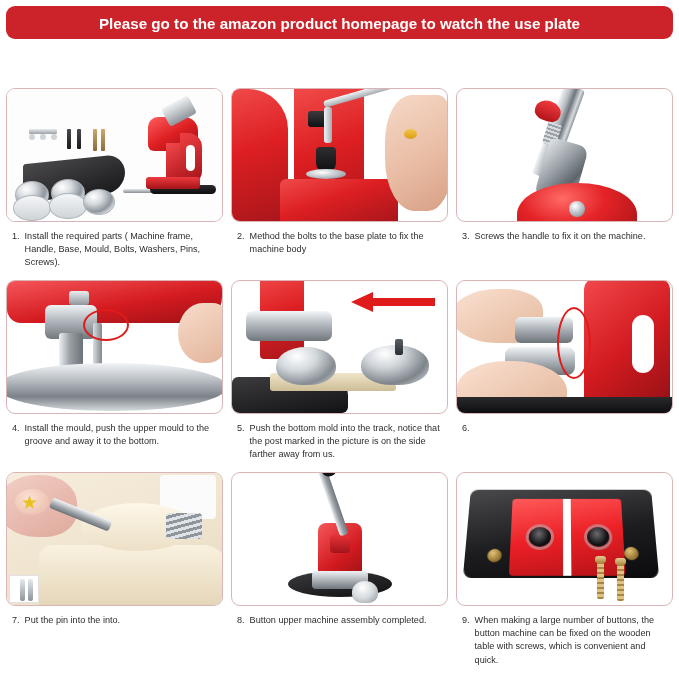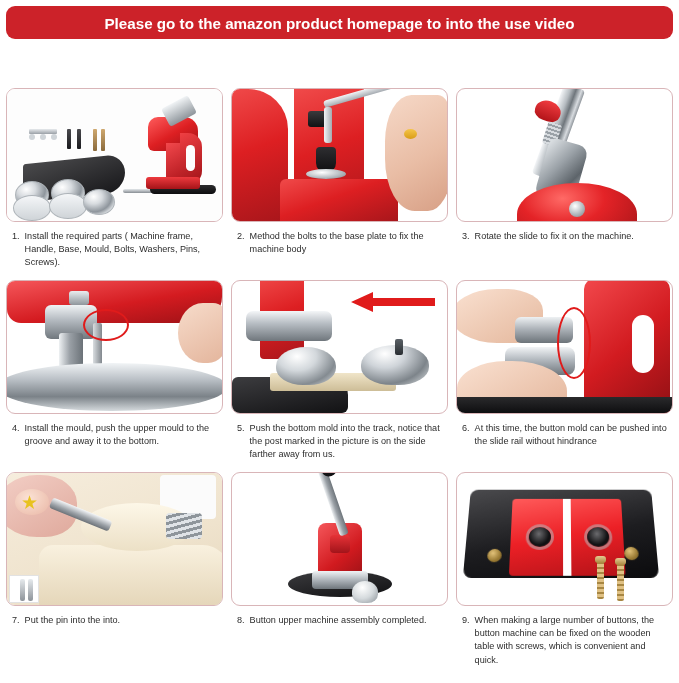--- a/index.html
+++ b/index.html
@@ -284,21 +284,21 @@
     border-radius: 3px 3px 2px 2px; }
   .p9-screwhead { position:absolute; width:11px; height:7px;
     background: linear-gradient(180deg,#e6cb92,#a9883f); border-radius:3px; }
 </style>
 </head>
 <body>
 
 <div class="page">
 
   <div class="banner">
-    <div class="banner-sub">Please go to the amazon product homepage to into the use video</div>
+    <div class="banner-sub">Please go to the amazon product homepage to watch the use plate</div>
   </div>
 
   <div class="grid">
 
     <div class="cell">
       <div class="photo">
         <div class="stage">
           <div class="p1-bg"></div>
 
           <div class="p1-wrench" style="left:22px;top:40px;width:28px;height:5px;"></div>
@@ -364,21 +364,21 @@
           <div class="p3-shaft"></div>
           <div class="p3-collar"></div>
           <div class="p3-thread"></div>
           <div class="p3-yoke"></div>
           <div class="p3-knob"></div>
           <div class="p3-screw"></div>
         </div>
       </div>
       <div class="caption">
         <span class="num">3.</span>
-        <span class="txt">Rotate the slide to fix it on the machine.</span>
+        <span class="txt">Screws the handle to fix it on the machine.</span>
       </div>
     </div>
 
     <div class="cell">
       <div class="photo">
         <div class="stage">
           <div class="p4-redtop"></div>
           <div class="p4-nut"></div>
           <div class="p4-collar"></div>
           <div class="p4-rod"></div>
@@ -423,21 +423,20 @@
           <div class="p6-hand-top"></div>
           <div class="p6-mold-u"></div>
           <div class="p6-mold-l"></div>
           <div class="p6-hand-bot"></div>
           <div class="p6-table"></div>
           <div class="annot-ellipse" style="left:100px;top:26px;width:34px;height:72px;"></div>
         </div>
       </div>
       <div class="caption">
         <span class="num">6.</span>
-        <span class="txt">At this time, the button mold can be pushed into the slide rail without hindrance</span>
       </div>
     </div>
 
     <div class="cell">
       <div class="photo">
         <div class="stage">
           <div class="p7-bg"></div>
           <div class="p7-white"></div>
           <div class="p7-moldbody"></div>
           <div class="p7-moldtop"></div>

